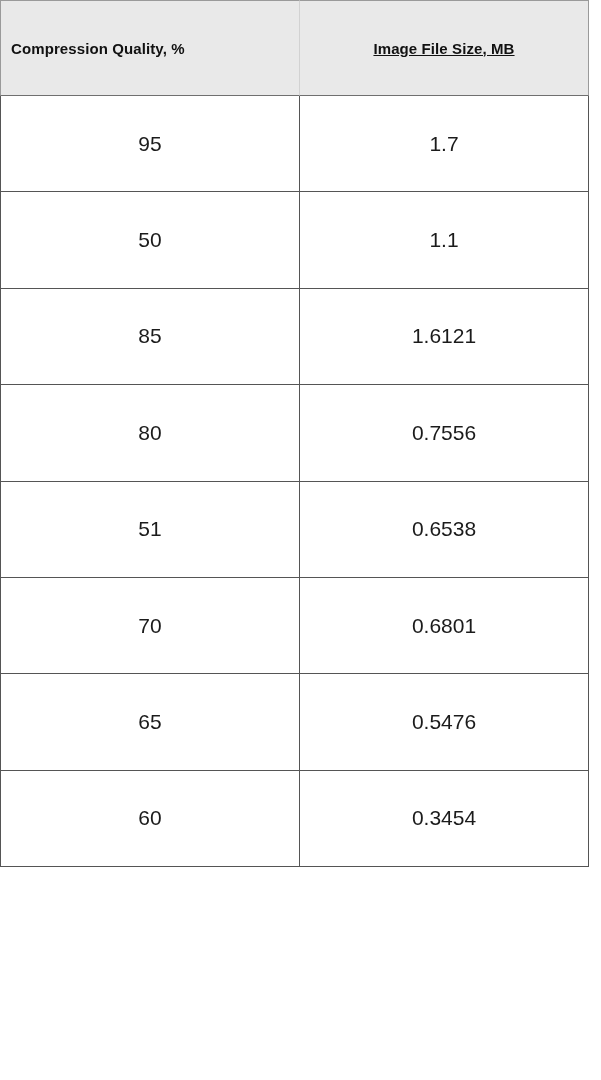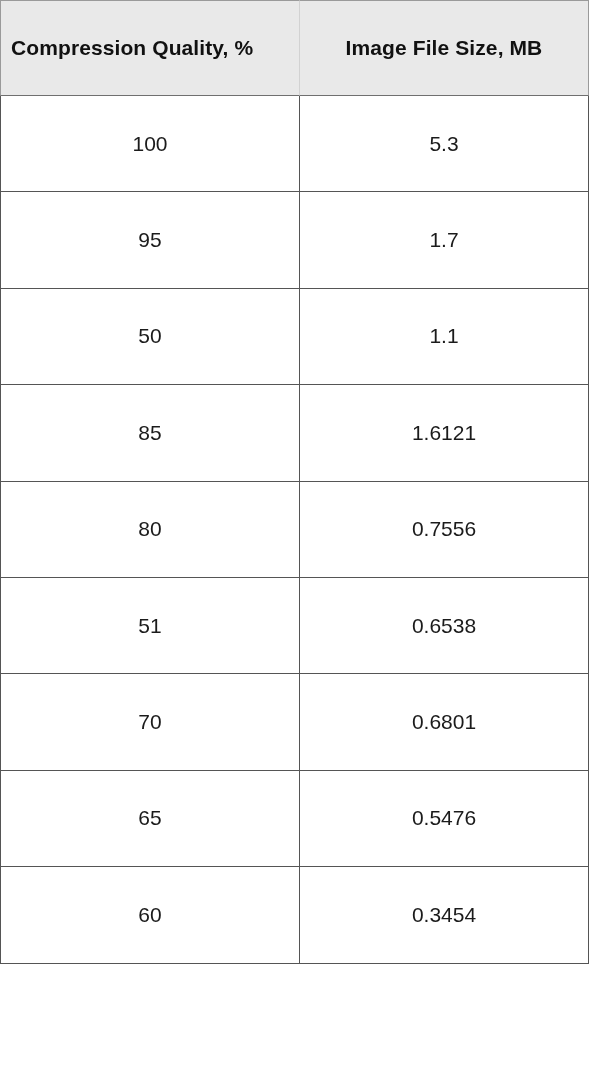--- a/index.html
+++ b/index.html
@@ -32,38 +32,39 @@
   }
 
   table.data-table col.col-quality { width: 300px; }
   table.data-table col.col-size    { width: 289px; }
 
   
   thead th {
     background: #e9e9e9;
     height: 96px;
     box-sizing: border-box;
-    font-size: 21px;
+    font-size: 15px;
     font-weight: bold;
     color: #111111;
     letter-spacing: 0.1px;
     border-top: 1.5px solid #9a9a9a;
     border-bottom: 1.5px solid #6f6f6f;
     vertical-align: middle;
   }
   thead th.th-quality {
     text-align: left;
     padding: 0 0 0 10px;
     border-left: 1.5px solid #9a9a9a;
     border-right: 1.5px solid #d2d2d2;
   }
   thead th.th-size {
     text-align: center;
     padding: 0;
     border-right: 1.5px solid #9a9a9a;
+    text-decoration: underline;
   }
 
   
   tbody td {
     height: 96.4px;
     box-sizing: border-box;
     font-size: 21px;
     font-weight: normal;
     color: #1b1b1b;
     text-align: center;
@@ -89,24 +90,20 @@
       <col class="col-size">
     </colgroup>
     <thead>
       <tr>
         <th class="th-quality">Compression Quality, %</th>
         <th class="th-size">Image File Size, MB</th>
       </tr>
     </thead>
     <tbody>
       <tr>
-        <td class="cell-quality">100</td>
-        <td class="cell-size">5.3</td>
-      </tr>
-      <tr>
         <td class="cell-quality">95</td>
         <td class="cell-size">1.7</td>
       </tr>
       <tr>
         <td class="cell-quality">50</td>
         <td class="cell-size">1.1</td>
       </tr>
       <tr>
         <td class="cell-quality">85</td>
         <td class="cell-size">1.6121</td>

